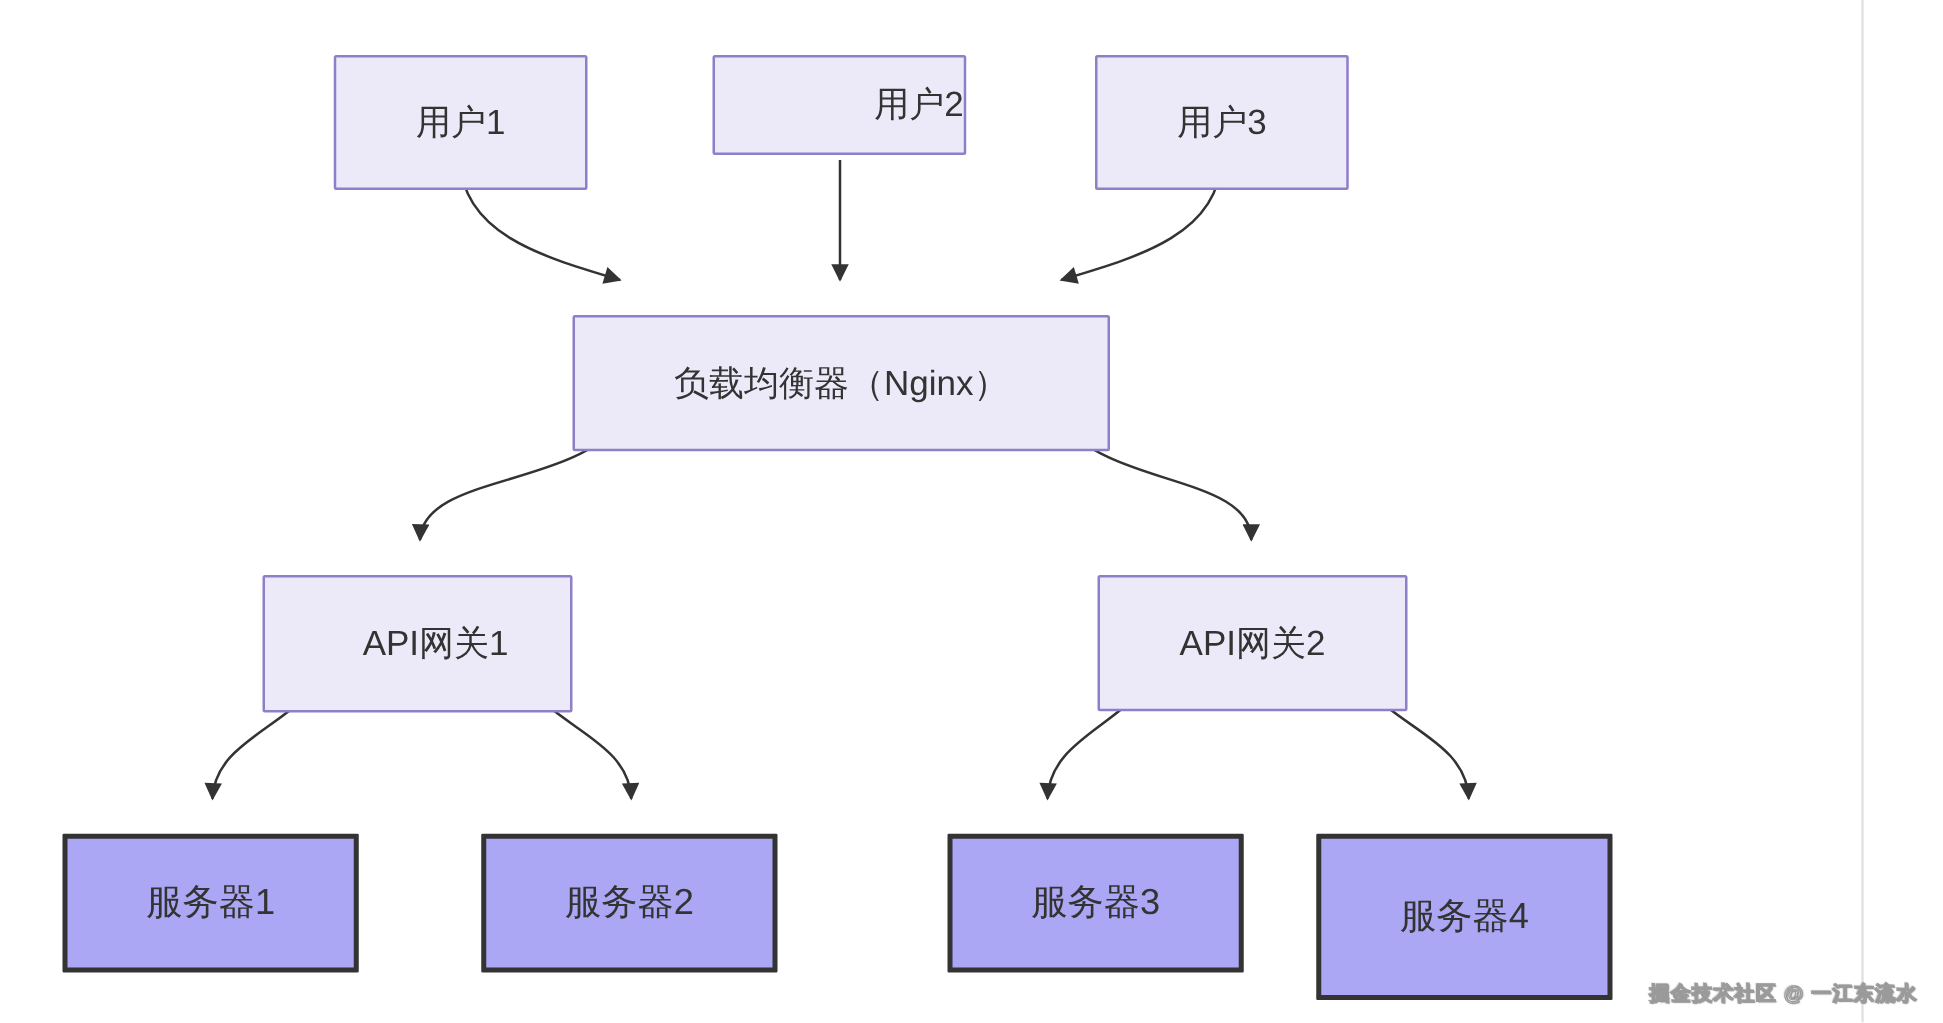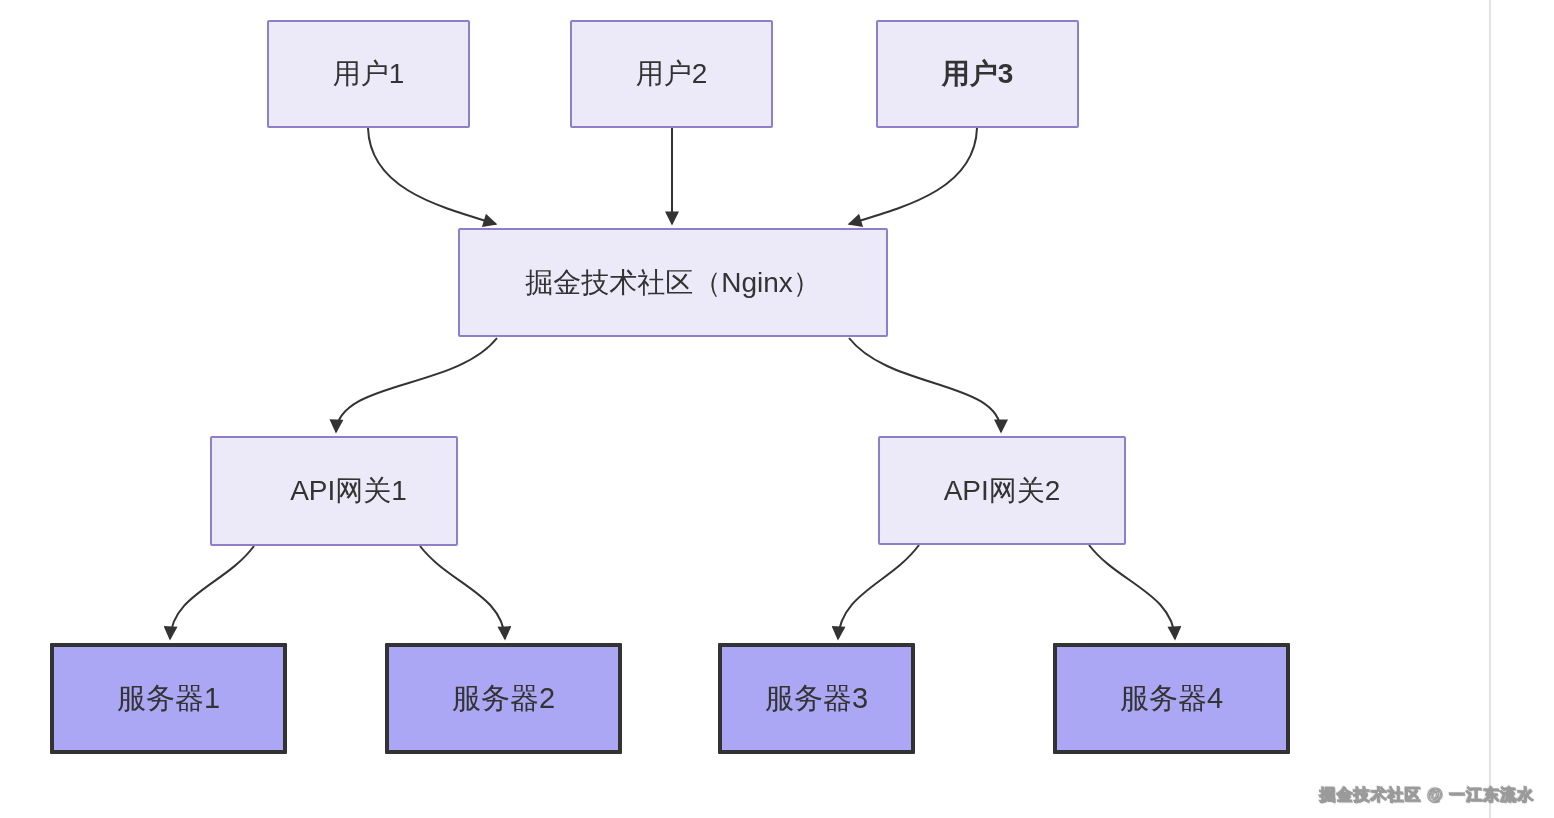--- a/index.html
+++ b/index.html
@@ -12,21 +12,21 @@
     --divider-color:#e2e2e2;
   }
   *{margin:0;padding:0;box-sizing:border-box;}
   html,body{width:1554px;height:818px;background:#ffffff;overflow:hidden;
     font-family:"Liberation Sans","DejaVu Sans",sans-serif;}
   .canvas{position:relative;width:1554px;height:818px;background:#ffffff;}
   #edge-layer{position:absolute;left:0;top:0;width:1554px;height:818px;
     pointer-events:none;}
   .edge{fill:none;stroke:var(--edge-color);stroke-width:2px;}
   .node{position:absolute;display:flex;align-items:center;justify-content:center;
-    text-align:center;font-size:28px;color:var(--text-color);line-height:1.2;}
+    text-align:center;font-size:28px;color:var(--text-color);line-height:1.2;margin-top:24px;}
   .node.light{background:var(--node-light-fill);
     border:2px solid var(--node-light-border);border-radius:2px;}
   .node.server{background:var(--node-server-fill);
     border:4px solid var(--node-server-border);border-radius:1px;font-size:29px;}
   .watermark{position:absolute;right:20px;bottom:12px;font-size:16px;
     font-weight:bold;letter-spacing:1px;color:#ffffff;
     -webkit-text-stroke:1px #9a9a9a;
     text-shadow:1px 1px 1px #8c8c8c, -1px -1px 1px #cfcfcf;}
   .v-divider{position:absolute;top:0;bottom:0;width:2px;
     background:var(--divider-color);}
@@ -51,40 +51,40 @@
       <path d="M 919 545 C 891 583 840 593 838 639" class="edge" marker-end="url(#arrowhead)"></path>
       <path d="M 1089 545 C 1118 583 1173 593 1175 639" class="edge" marker-end="url(#arrowhead)"></path>
     </svg>
 
   <div class="v-divider" style="left: 1489px;"></div>
 
   <div class="watermark">掘金技术社区 @ 一江东流水</div>
 <div class="node light" style="left: 267px; top: 20px; width: 203px; height: 108px;">
       <span>用户1</span>
     </div>
-    <div class="node light" style="left: 570px; top: 20px; width: 203px; height: 108px;">
+    <div class="node light" style="left: 570px; top: 20px; width: 203px; height: 80px; justify-content: flex-end;">
       <span>用户2</span>
     </div>
-    <div class="node light" style="left: 876px; top: 20px; width: 203px; height: 108px; font-weight: bold;">
+    <div class="node light" style="left: 876px; top: 20px; width: 203px; height: 108px;">
       <span>用户3</span>
     </div>
     <div class="node light" style="left: 458px; top: 228px; width: 430px; height: 109px;">
-      <span>掘金技术社区（Nginx）</span>
+      <span>负载均衡器（Nginx）</span>
     </div>
     <div class="node light" style="left: 210px; top: 436px; width: 248px; height: 110px; padding-left: 29px;">
       <span>API网关1</span>
     </div>
     <div class="node light" style="left: 878px; top: 436px; width: 248px; height: 109px;">
       <span>API网关2</span>
     </div>
     <div class="node server" style="left: 50px; top: 643px; width: 237px; height: 111px;">
       <span>服务器1</span>
     </div>
     <div class="node server" style="left: 385px; top: 643px; width: 237px; height: 111px;">
       <span>服务器2</span>
     </div>
-    <div class="node server" style="left: 718px; top: 643px; width: 197px; height: 111px;">
+    <div class="node server" style="left: 758px; top: 643px; width: 237px; height: 111px;">
       <span>服务器3</span>
     </div>
-    <div class="node server" style="left: 1053px; top: 643px; width: 237px; height: 111px;">
+    <div class="node server" style="left: 1053px; top: 643px; width: 237px; height: 133px;">
       <span>服务器4</span>
     </div>
   </div>
 
 </body></html>

